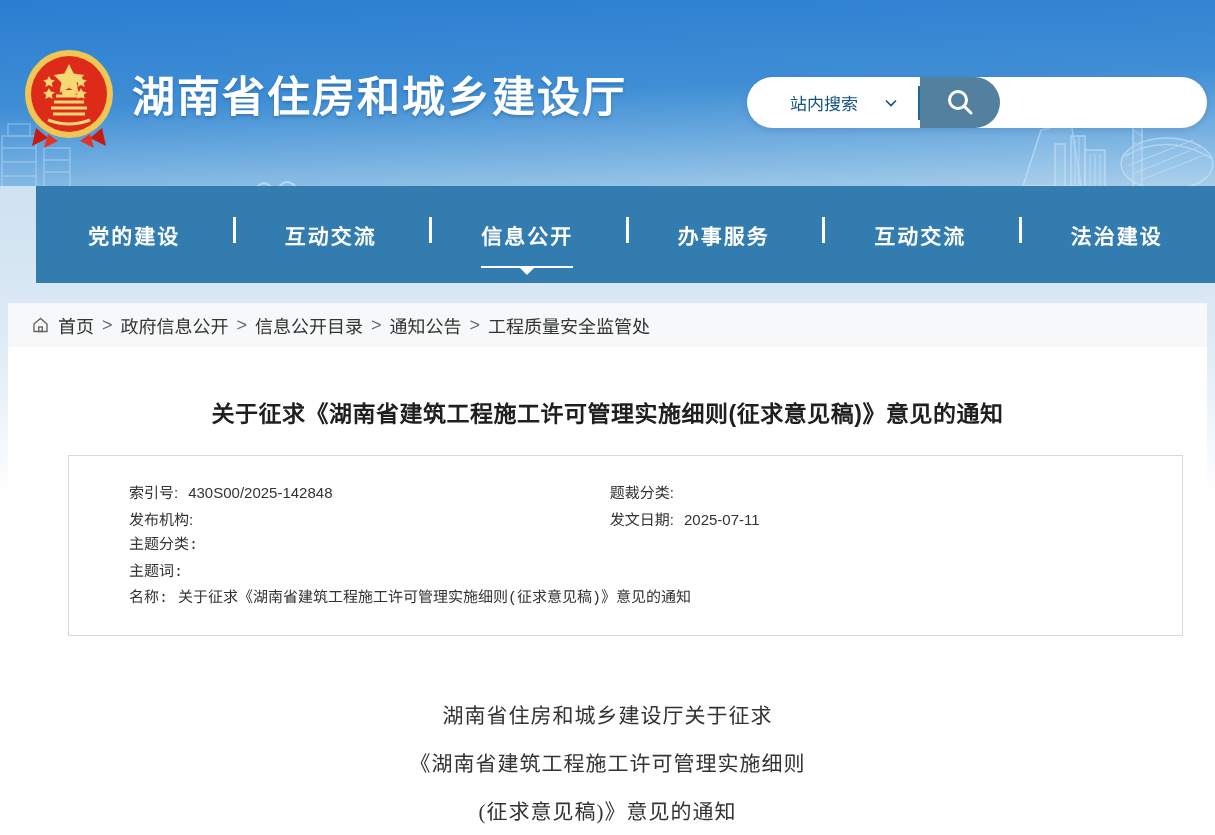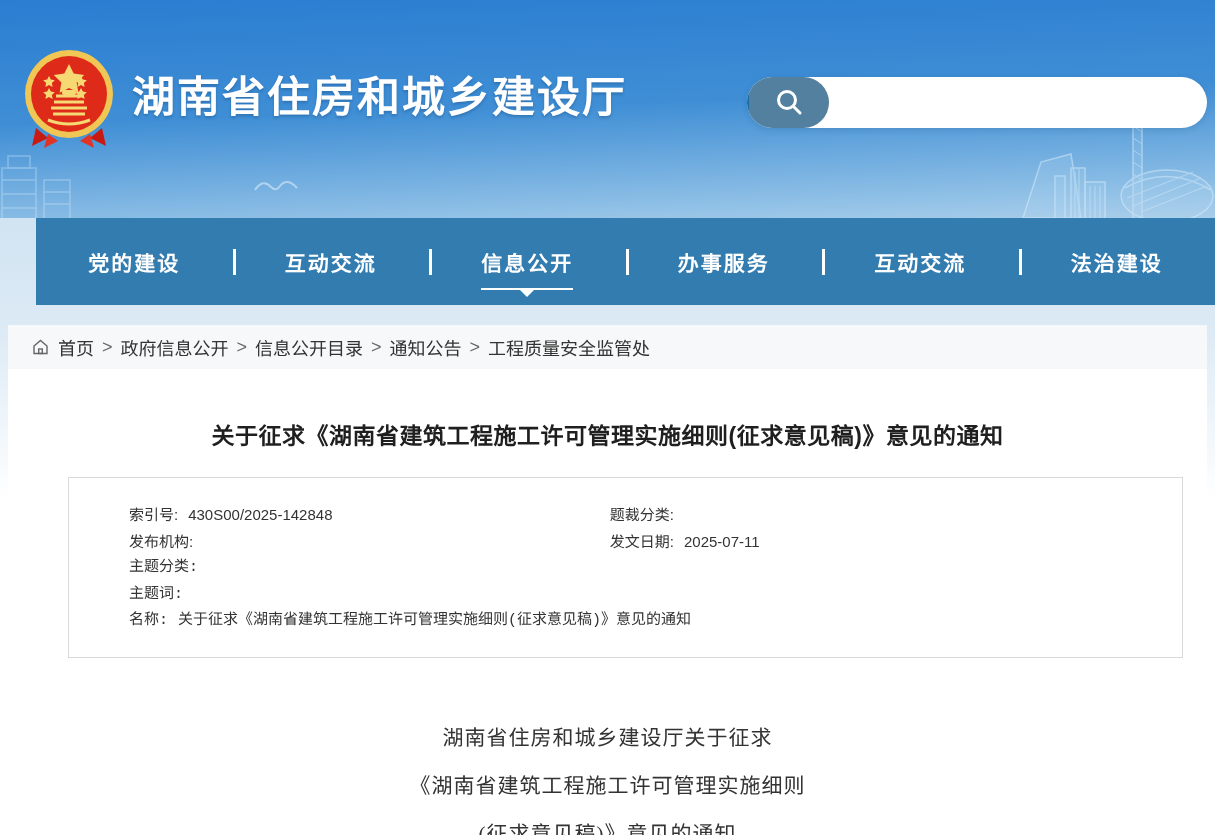--- a/index.html
+++ b/index.html
@@ -5,21 +5,21 @@
   * { margin:0; padding:0; box-sizing:border-box; }
   html,body { width:1215px; }
   body {
     font-family:"Liberation Sans","DejaVu Sans",sans-serif;
     background:linear-gradient(180deg,#bcd7ec 0%,#dceaf5 330px,#ffffff 500px,#ffffff 100%);
     height:835px; overflow:hidden; position:relative;
   }
 
   
   .header {
-    position:relative; height:218px;
+    position:relative; height:186px;
     background:linear-gradient(178deg,#2a7dd1 0%,#3f8ed5 48%,#8fc0e6 88%,#a9cdea 100%);
     overflow:hidden;
   }
   .brand { position:absolute; left:18px; top:46px; display:flex; align-items:center; }
   .emblem { width:102px; height:104px; flex:0 0 auto; }
   .brand-text { margin-left:12px; }
   .site-title {
     color:#ffffff; font-size:43px; font-weight:bold; letter-spacing:2px;
     text-shadow:0 2px 3px rgba(20,70,120,.35); line-height:1.1; white-space:nowrap;
   }
@@ -46,21 +46,21 @@
     background:#53809e; border-radius:0 26px 26px 0;
     display:flex; align-items:center; justify-content:center;
   }
 
   
   .skyline { position:absolute; right:0; bottom:-4px; opacity:.55; pointer-events:none; }
   .left-buildings { position:absolute; left:0; bottom:-2px; opacity:.35; pointer-events:none; }
   .bird { position:absolute; left:253px; top:176px; opacity:.6; pointer-events:none; }
 
   
-  .nav { height:87px; background:#337cb0; display:flex;margin-left:36px; }
+  .nav { height:97px; background:#337cb0; display:flex;margin-left:36px; }
   .nav-item {
     flex:1; position:relative; display:flex; align-items:center; justify-content:center;
     color:#ffffff; font-size:21px; font-weight:bold; letter-spacing:2px; cursor:pointer;
   }
   .nav-item + .nav-item::before {
     content:""; position:absolute; left:0; top:31px; width:3px; height:26px; background:#ffffff;
   }
   .nav-underline { display:none; }
   .nav-item.active .nav-underline {
     display:block; position:absolute; left:50%; transform:translateX(-50%);
@@ -161,20 +161,26 @@
         <path d="M30 74 q21 8 42 0"></path>
       </g>
       <rect x="44" y="44" width="14" height="5" rx="2" fill="#f7d974"></rect>
     </svg>
     <div class="brand-text">
       <div class="site-title">湖南省住房和城乡建设厅</div>
     </div>
   </div>
 
   <div class="search-wrap">
+    <div class="search-scope">
+      <span class="search-scope-label">站内搜索</span>
+      <svg class="chevron-down" viewBox="0 0 14 14" fill="none">
+        <path d="M2 4.5 L7 9.5 L12 4.5" stroke-width="1.6"></path>
+      </svg>
+    </div>
     <div class="search-divider"></div>
     <button class="search-btn" aria-label="search">
       <svg width="32" height="32" viewBox="0 0 32 32" fill="none">
         <circle cx="14" cy="13" r="8.5" stroke="#ffffff" stroke-width="3"></circle>
         <path d="M20.5 19.5 L27 26" stroke="#ffffff" stroke-width="3" stroke-linecap="round"></path>
       </svg>
     </button>
   </div>
 </div>
 

